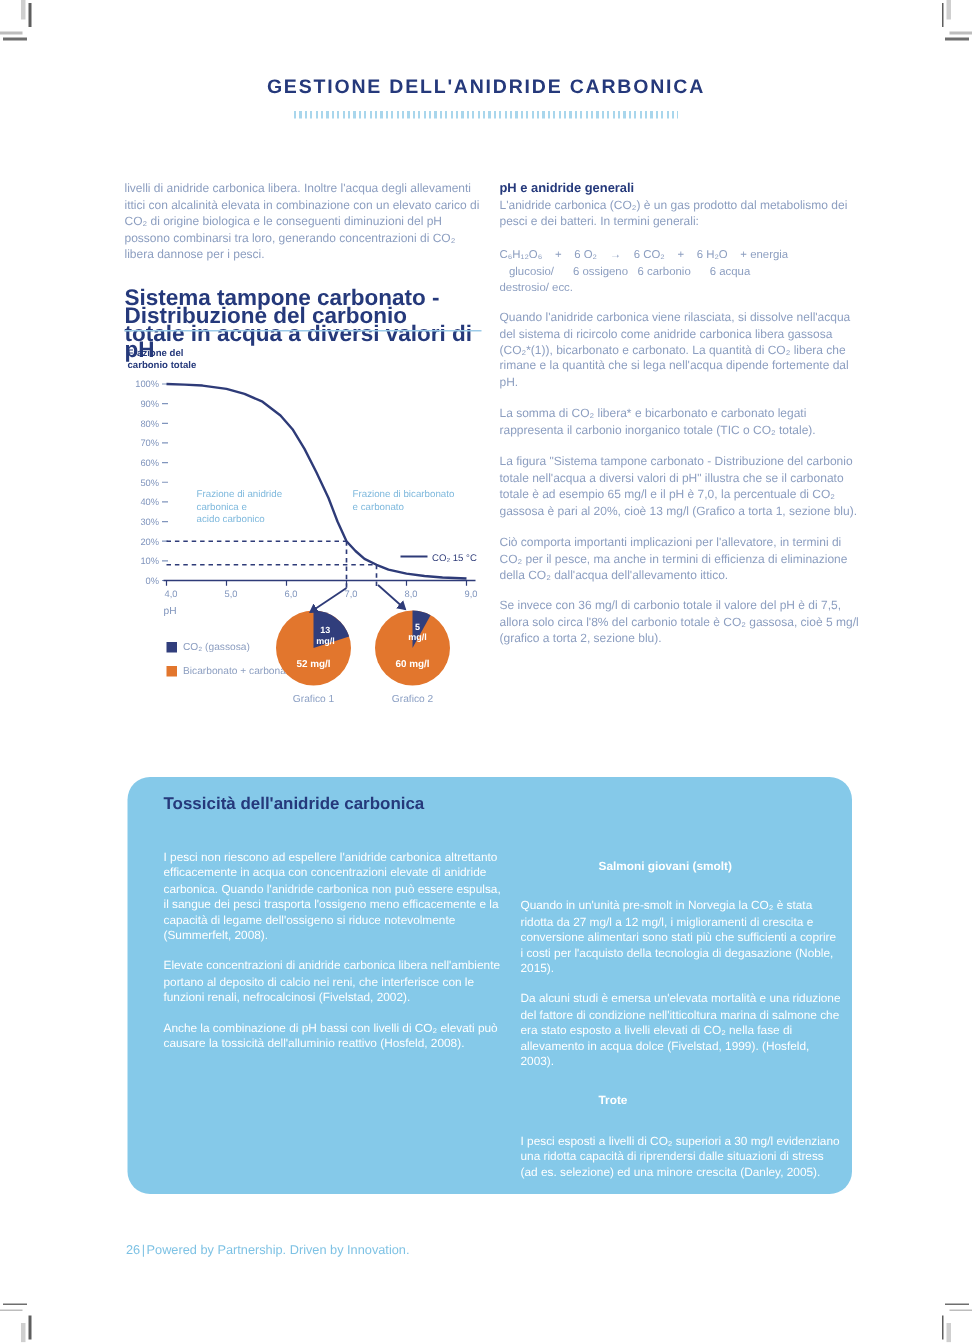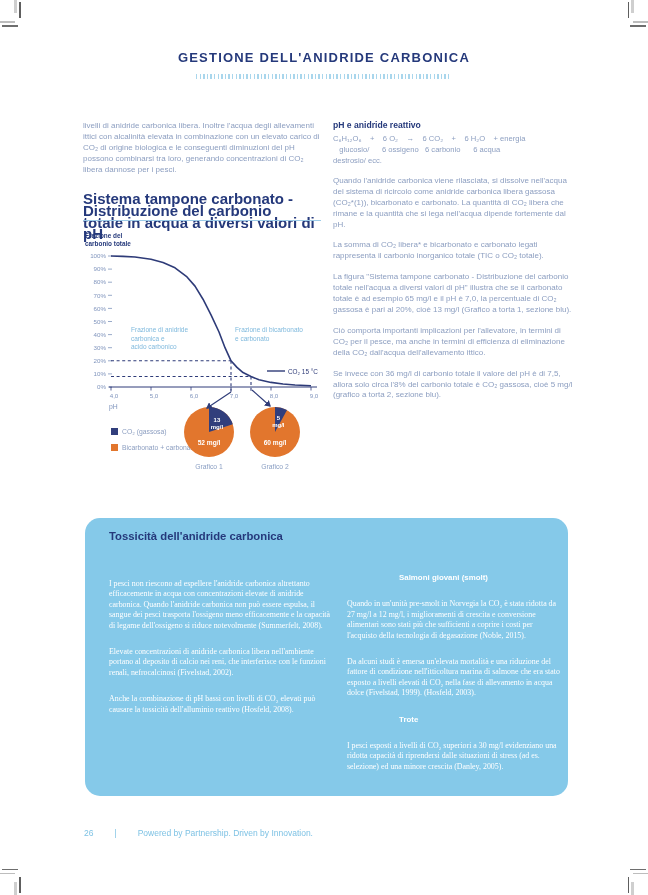--- a/index.html
+++ b/index.html
@@ -40,26 +40,26 @@
   
   .right-col{position:absolute;left:333px;top:120px;width:240px;font-size:8px;line-height:10.9px;}
   .right-col h3{margin:0 0 1px 0;font-size:8.6px;color:#25397B;}
   .right-col p{margin:0 0 10px 0;}
   .equation{white-space:pre;font-size:7.6px;line-height:11px;margin:2px 0 10px 0;color:#8C9EC0;}
   
   .tox-box{position:absolute;left:85px;top:518px;width:483px;height:278px;background:#85C9E9;
            border-radius:15px;color:#fff;}
   .box-title{position:absolute;left:24px;top:12px;font-size:11.3px;font-weight:bold;color:#25397B;}
   .box-col{position:absolute;font-size:7.9px;line-height:10.4px;}
-  .box-col p{margin:16px 0 10px 0;font-family:Liberation Serif, serif;}
+  .box-col p{margin:4px 0 10px 0;}
   .box-col h4{margin:16px;font-size:7.9px;color:#fff;padding-left:36px;}
   .box-left{left:24px;top:45px;width:229px;}
   .box-right{left:262px;top:39px;width:214px;}
   
-  .footer{position:absolute;left:84px;top:828px;font-size:8.5px;color:#7EC2E4;display:flex;gap:21px;}
+  .footer{position:absolute;left:84px;top:828px;font-size:8.5px;color:#7EC2E4;display:flex;gap:1px;}
 </style>
 </head>
 <body>
 
 <div class="page">
 
   <div>
     <div class="cm" style="left:14px;top:0;width:3px;height:13px;background:#CFCFCF;"></div>
     <div class="cm" style="left:19px;top:2px;width:1.5px;height:16px;background:#5E5E5E;"></div>
     <div class="cm" style="left:0;top:21px;width:15px;height:1.5px;background:#BDBDBD;"></div>
@@ -181,21 +181,22 @@
         <marker id="ah" markerWidth="6" markerHeight="6" refX="4" refY="3" orient="auto">
           <path d="M0,0 L5,3 L0,6 Z" fill="#2E3B78"></path>
         </marker>
       </defs>
       <line x1="148" y1="160" x2="124" y2="176" stroke="#2E3B78" stroke-width="1.2" marker-end="url(#ah)"></line>
       <line x1="169" y1="158" x2="187" y2="174" stroke="#2E3B78" stroke-width="1.2" marker-end="url(#ah)"></line>
     </svg>
   </div>
 
   <div class="right-col slate">
-    <h3>pH e anidride reattivo</h3>
+    <h3>pH e anidride generali</h3>
+    <p>L'anidride carbonica (CO₂) è un gas prodotto dal metabolismo dei pesci e dei batteri. In termini generali:</p>
     <div class="equation">C₆H₁₂O₆    +    6 O₂    →    6 CO₂    +    6 H₂O    + energia
    glucosio/      6 ossigeno   6 carbonio      6 acqua
 destrosio/ ecc.</div>
     <p>Quando l'anidride carbonica viene rilasciata, si dissolve nell'acqua del sistema di ricircolo come anidride carbonica libera gassosa (CO₂*(1)), bicarbonato e carbonato. La quantità di CO₂ libera che rimane e la quantità che si lega nell'acqua dipende fortemente dal pH.</p>
     <p>La somma di CO₂ libera* e bicarbonato e carbonato legati rappresenta il carbonio inorganico totale (TIC o CO₂ totale).</p>
     <p>La figura "Sistema tampone carbonato - Distribuzione del carbonio totale nell'acqua a diversi valori di pH" illustra che se il carbonato totale è ad esempio 65 mg/l e il pH è 7,0, la percentuale di CO₂ gassosa è pari al 20%, cioè 13 mg/l (Grafico a torta 1, sezione blu).</p>
     <p>Ciò comporta importanti implicazioni per l'allevatore, in termini di CO₂ per il pesce, ma anche in termini di efficienza di eliminazione della CO₂ dall'acqua dell'allevamento ittico.</p>
     <p>Se invece con 36 mg/l di carbonio totale il valore del pH è di 7,5, allora solo circa l'8% del carbonio totale è CO₂ gassosa, cioè 5 mg/l (grafico a torta 2, sezione blu).</p>
   </div>
 

